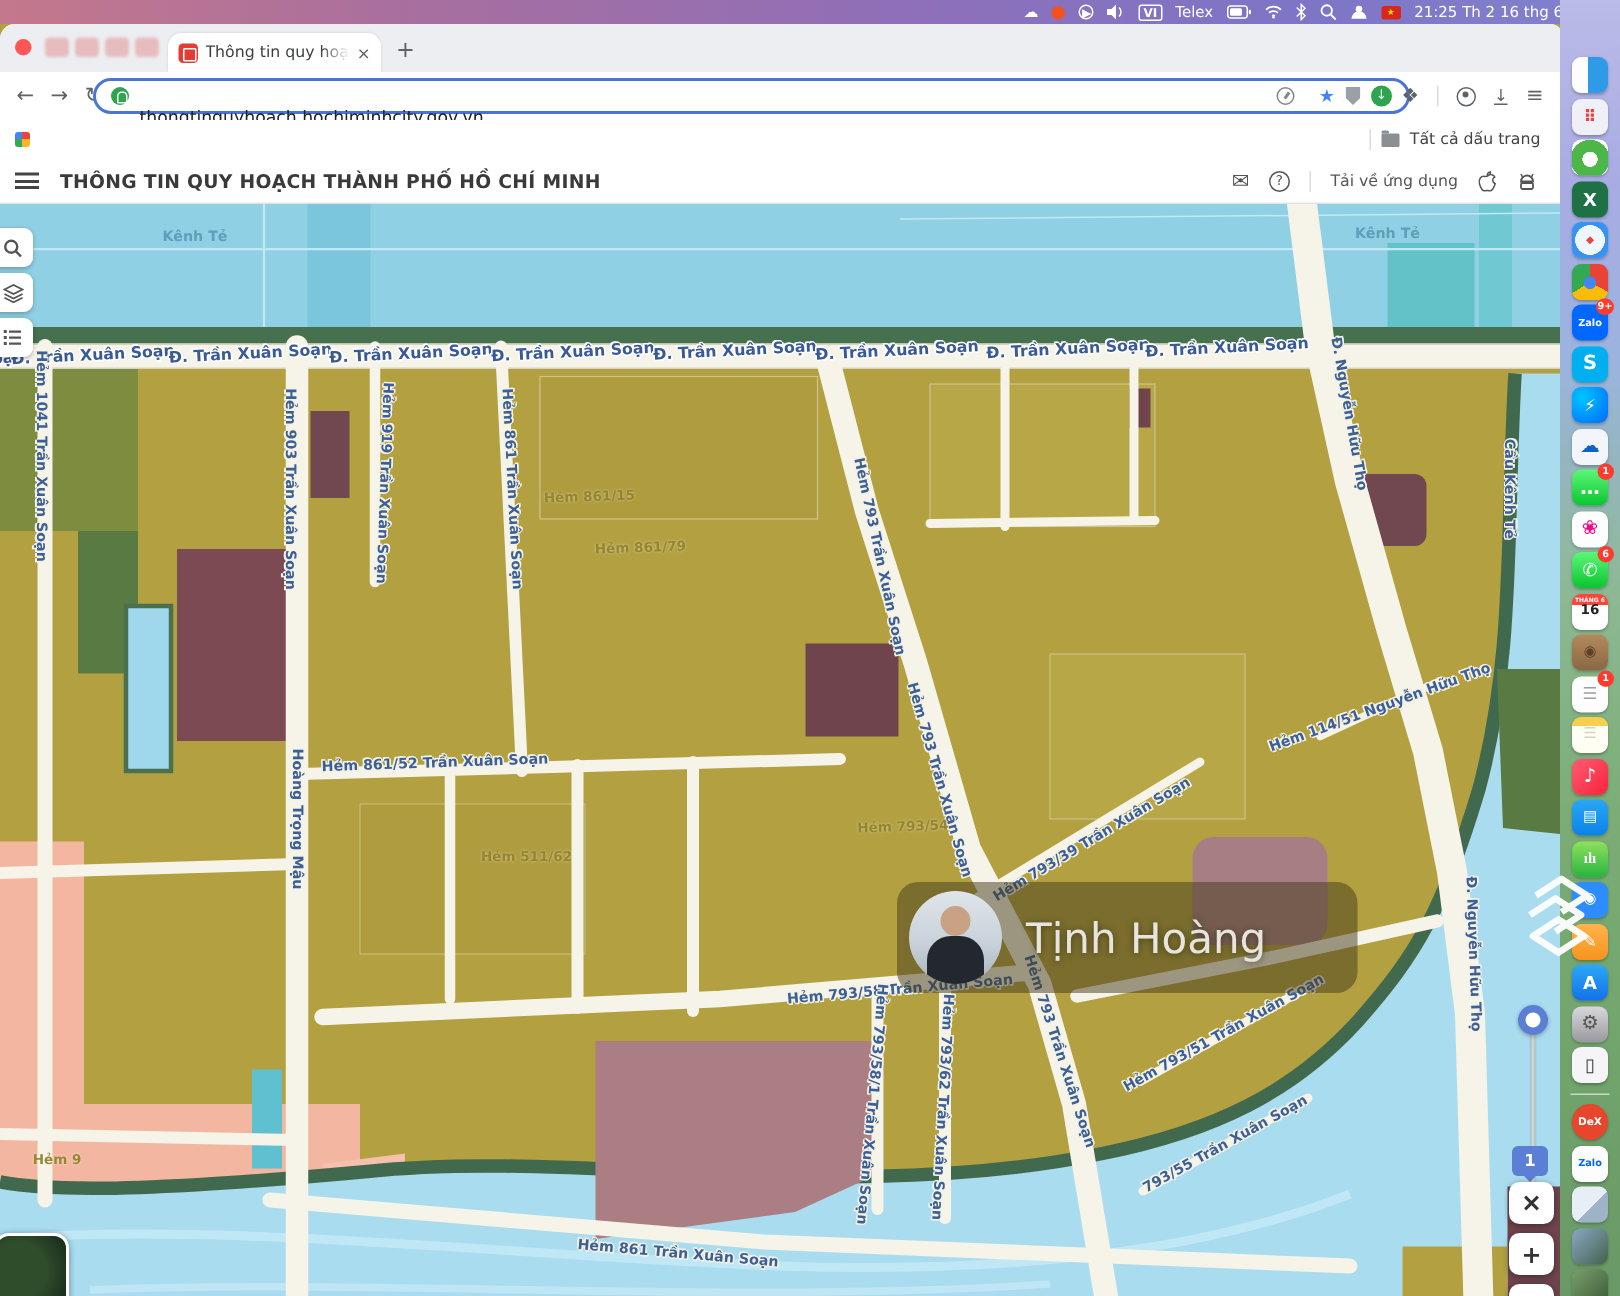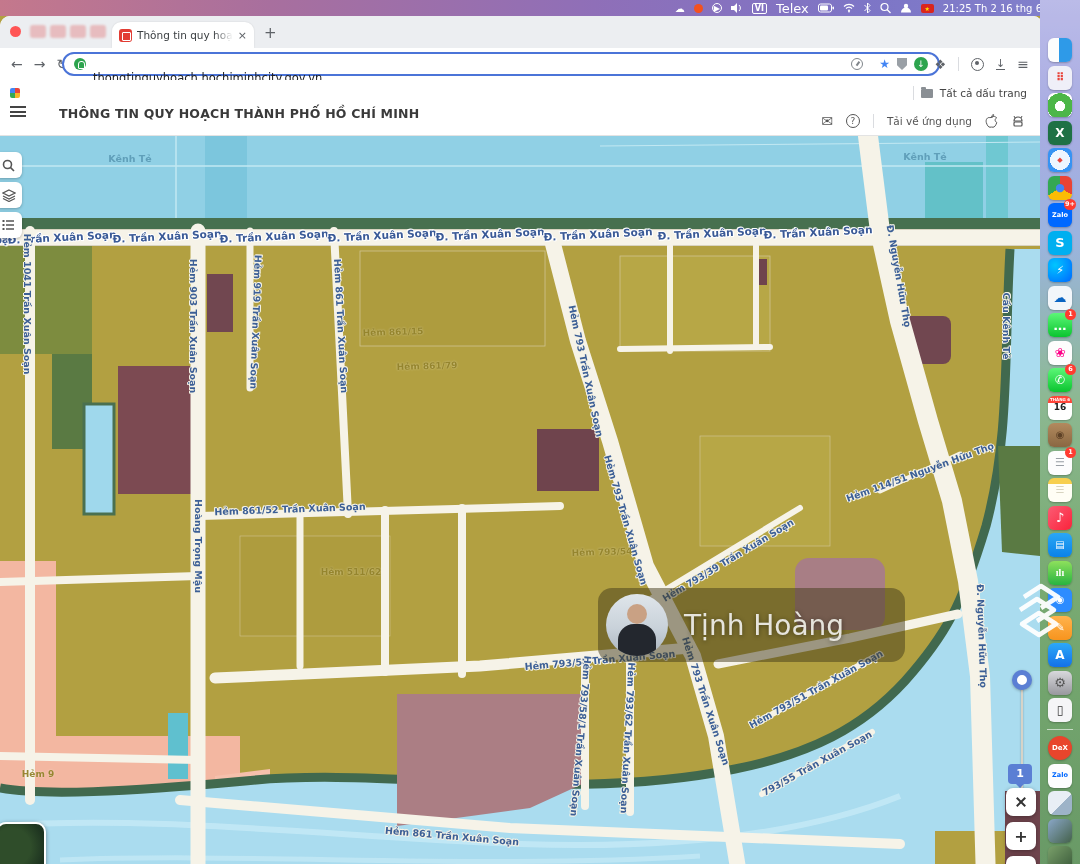--- a/index.html
+++ b/index.html
@@ -46,21 +46,21 @@
   .person-ic::after{content:"";position:absolute;left:3px;top:2px;width:4px;height:4px;border-radius:50%;background:#5f6368;}
   .dl-ic{font-size:11px;border-bottom:1.5px solid #5f6368;line-height:10px;}
   .menu-ic{font-size:14px;}
   .bookbar{position:absolute;left:0;top:64px;width:100%;height:26px;background:#fff;display:flex;align-items:center;}
   .grid-ic{width:10px;height:10px;margin-left:10px;
     background:conic-gradient(#e8453c 0 25%,#f7b529 0 50%,#34a853 0 75%,#4285f4 0 100%);border-radius:2px;}
   .bb-right{position:absolute;right:16px;top:0;height:26px;display:flex;align-items:center;gap:7px;color:#444;font-size:10.5px;}
   .folder-ic{width:12px;height:9px;background:#8a8f94;border-radius:1px;position:relative;}
   .folder-ic::before{content:"";position:absolute;left:0;top:-2px;width:5px;height:2px;background:#8a8f94;border-radius:1px 1px 0 0;}
   
-  .siteheader{position:absolute;left:0;top:90px;width:100%;height:30px;background:#fff;border-bottom:1px solid #e3e3e3;display:flex;gap:19px;}
+  .siteheader{position:absolute;left:0;top:90px;width:100%;height:30px;background:#fff;border-bottom:1px solid #e3e3e3;display:flex;align-items:center;}
   .burger{margin-left:10px;width:16px;height:11px;border-top:2px solid #444;border-bottom:2px solid #444;position:relative;}
   .burger::after{content:"";position:absolute;left:0;top:2.5px;width:16px;height:2px;background:#444;}
   .site-title{margin-left:14px;font-size:12.5px;font-weight:bold;color:#3a3a3a;letter-spacing:.2px;}
   .sh-right{position:absolute;right:18px;top:0;height:30px;display:flex;align-items:center;gap:13px;color:#555;}
   .q-ic{width:14px;height:14px;border:1.3px solid #555;border-radius:50%;font-size:9px;line-height:13px;text-align:center;}
   .dl-app{font-size:10.5px;color:#555;white-space:nowrap;}
   
   .map{position:absolute;left:0;top:120px;width:1040px;height:744px;overflow:hidden;background:#b2a041;}
   .map-svg{position:absolute;left:0;top:0;width:1040px;height:744px;}
   .map-label{position:absolute;white-space:nowrap;font-weight:bold;transform-origin:center;}
@@ -336,21 +336,21 @@
 
   <div class="menubar">
     <span class="mb-icon">☁</span>
     <span class="mb-dot"></span>
     <span class="mb-icon" style="font-size:8px;border:1px solid #fff;border-radius:50%;width:10px;height:10px;line-height:9px;justify-content:center;">▶</span>
     <svg class="mb-icon" width="12" height="10" viewBox="0 0 12 10">
       <polygon points="0,3 3,3 6,0 6,10 3,7 0,7" fill="#fff"></polygon>
         <path d="M8,2 A4 4 0 0 1 8,8" stroke="#fff" fill="none" stroke-width="1"></path>
     </svg>
     <span class="mb-box">VI</span>
-    <span style="font-size:13px;">Telex</span>
+    <span style="font-size:10px;">Telex</span>
     <svg class="mb-icon" width="16" height="9" viewBox="0 0 16 9">
       <rect x="0.5" y="0.5" width="13" height="8" rx="2" fill="none" stroke="#fff" stroke-width="1"></rect>
       <rect x="2" y="2" width="8" height="5" rx="1" fill="#fff"></rect>
         <rect x="14.5" y="3" width="1.5" height="3" rx="0.7" fill="#fff"></rect>
     </svg>
     <svg class="mb-icon" width="12" height="9" viewBox="0 0 12 9">
       <path d="M1,3 A7 7 0 0 1 11,3 M3,5 A4.5 4.5 0 0 1 9,5 M5,7 A2 2 0 0 1 7,7" stroke="#fff" fill="none" stroke-width="1.2"></path>
         <circle cx="6" cy="8" r="0.9" fill="#fff"></circle>
     </svg>
     <svg class="mb-icon" width="7" height="11" viewBox="0 0 7 11">

